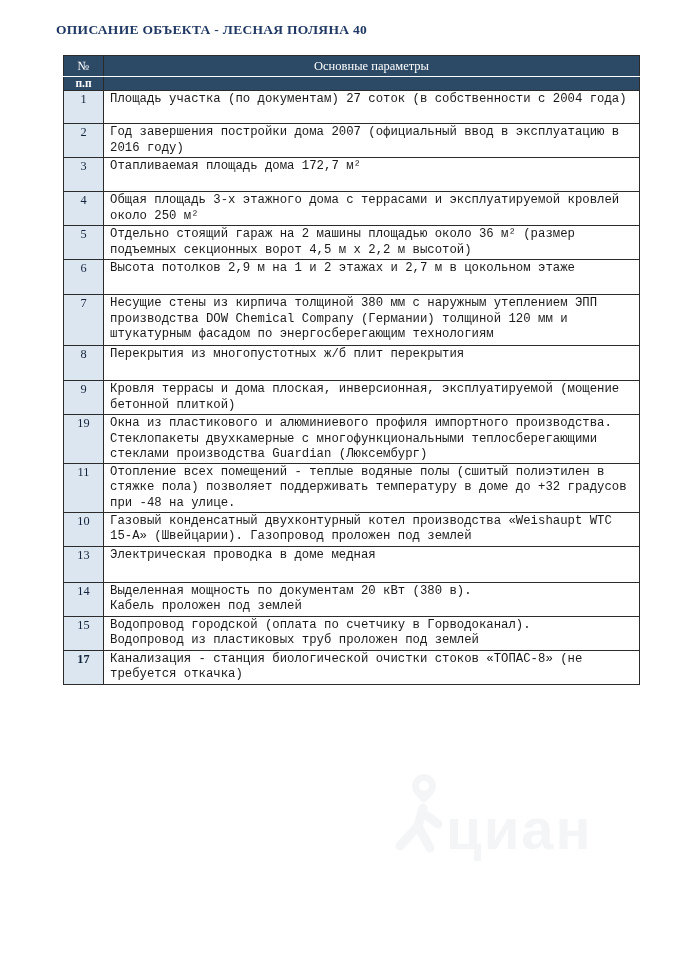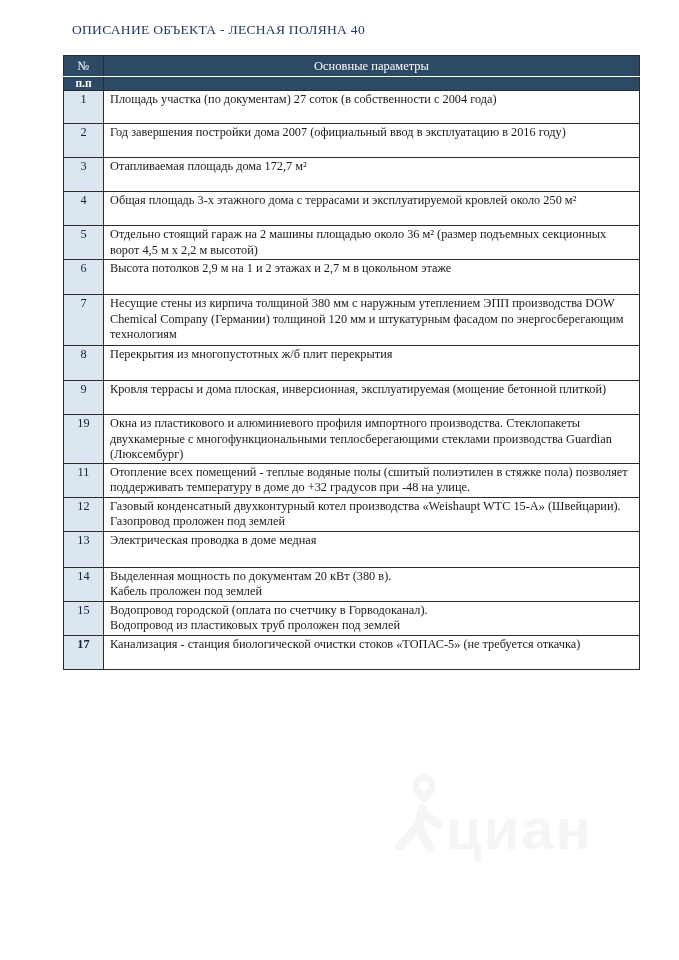--- a/index.html
+++ b/index.html
@@ -1,22 +1,22 @@
 <!DOCTYPE html>
 <html><head>
 <meta charset="utf-8">
 <style>
   html,body { margin:0; padding:0; background:#ffffff; }
   .page {
     position:relative; width:679px; height:960px; background:#ffffff;
     overflow:hidden; font-family:"Liberation Serif", serif; color:#1a1a1a;
   }
   .doc-title {
-    position:absolute; left:72px; top:22px;
-    font-size:13.5px; font-weight:normal; letter-spacing:0.3px;
+    position:absolute; left:56px; top:22px;
+    font-size:13.5px; font-weight:bold; letter-spacing:0.3px;
     color:#1F3864; white-space:nowrap;
   }
   table.params {
     position:absolute; left:63px; top:55px; width:577px;
     border-collapse:collapse; table-layout:fixed;
   }
   table.params th, table.params td { border:1px solid #2b2b2b; }
   col.c-num { width:40px; }
   thead th {
     background:#2C4966; color:#ffffff; font-weight:normal;
@@ -24,21 +24,21 @@
   }
   tr.h1 th { height:20px; vertical-align:middle; border-bottom:1px solid #ffffff; }
   tr.h2 th { height:13px; vertical-align:top; font-size:11.5px;
              border-top:1px solid #ffffff; border-bottom:1px solid #2b2b2b;font-weight:bold; }
   th.h-num { border-right:1px solid #ffffff; }
   tbody td { vertical-align:top; font-size:12.3px; line-height:15.6px; }
   td.num {
     background:#DCE6F1; text-align:center; padding:1px 2px 0 2px;
     color:#13233c;
   }
-  td.txt { padding:1px 6px 0 6px; white-space:pre-line; }
+  td.txt { padding:1px 6px 0 6px; white-space:pre-line;font-family:Liberation Mono, monospace; }
   .watermark {
     position:absolute; left:390px; top:772px; width:230px; height:95px;
     color:#f4f5f7; pointer-events:none;
   }
   .watermark .wm-text {
     position:absolute; left:56px; top:28px;
     font-family:"Liberation Sans", sans-serif; font-weight:bold;
     font-size:58px; line-height:58px; letter-spacing:2px; color:#f4f5f7;
   }
   .watermark svg { position:absolute; left:0; top:0; }
@@ -93,51 +93,51 @@
         <tr>
           <td class="num" style="height: 49px;">7</td>
           <td class="txt">Несущие стены из кирпича толщиной 380 мм с наружным утеплением ЭПП производства DOW Chemical Company (Германии) толщиной 120 мм и штукатурным фасадом по энергосберегающим технологиям</td>
         </tr>
         <tr>
           <td class="num" style="height: 33px;">8</td>
           <td class="txt">Перекрытия из многопустотных ж/б плит перекрытия</td>
         </tr>
         <tr>
           <td class="num" style="height: 32px;">9</td>
-          <td class="txt">Кровля террасы и дома плоская, инверсионная, эксплуатируемая (мощение бетонной плиткой)</td>
+          <td class="txt">Кровля террасы и дома плоская, инверсионная, эксплуатируемой (мощение бетонной плиткой)</td>
         </tr>
         <tr>
           <td class="num" style="height: 45px;">19</td>
           <td class="txt">Окна из пластикового и алюминиевого профиля импортного производства. Стеклопакеты двухкамерные с многофункциональными теплосберегающими стеклами производства Guardian (Люксембург)</td>
         </tr>
         <tr>
           <td class="num" style="height: 32px;">11</td>
           <td class="txt">Отопление всех помещений - теплые водяные полы (сшитый полиэтилен в стяжке пола) позволяет поддерживать температуру в доме до +32 градусов при -48 на улице.</td>
         </tr>
         <tr>
-          <td class="num" style="height: 32px;">12</td>
+          <td class="num" style="height: 32px;">10</td>
           <td class="txt">Газовый конденсатный двухконтурный котел производства «Weishaupt WTC 15-A» (Швейцарии). Газопровод проложен под землей</td>
         </tr>
         <tr>
           <td class="num" style="height: 34px;">13</td>
           <td class="txt">Электрическая проводка в доме медная</td>
         </tr>
         <tr>
           <td class="num" style="height: 32px;">14</td>
           <td class="txt">Выделенная мощность по документам 20 кВт (380 в).
 Кабель проложен под землей</td>
         </tr>
         <tr>
           <td class="num" style="height: 32px;">15</td>
           <td class="txt">Водопровод городской (оплата по счетчику в Горводоканал).
 Водопровод из пластиковых труб проложен под землей</td>
         </tr>
         <tr>
           <td class="num" style="height: 32px; font-weight: bold;">17</td>
-          <td class="txt">Канализация - станция биологической очистки стоков «ТОПАС-5» (не требуется откачка)</td>
+          <td class="txt">Канализация - станция биологической очистки стоков «ТОПАС-8» (не требуется откачка)</td>
         </tr>
       </tbody>
   </table>
 
   <div class="watermark">
     <svg width="56" height="90" viewBox="0 0 56 90">
       <path fill="#f4f5f7" fill-rule="evenodd" d="M34 2 C41 2 46 8 46 14 C46 22 34 31 34 31 C34 31 22 22 22 14 C22 8 27 2 34 2 Z
            M34 9 A5 5 0 1 0 34 19 A5 5 0 1 0 34 9 Z"></path>
       <g stroke="#f4f5f7" stroke-width="9" stroke-linecap="round" fill="none">
         <path d="M33 36 L28 54"></path>

